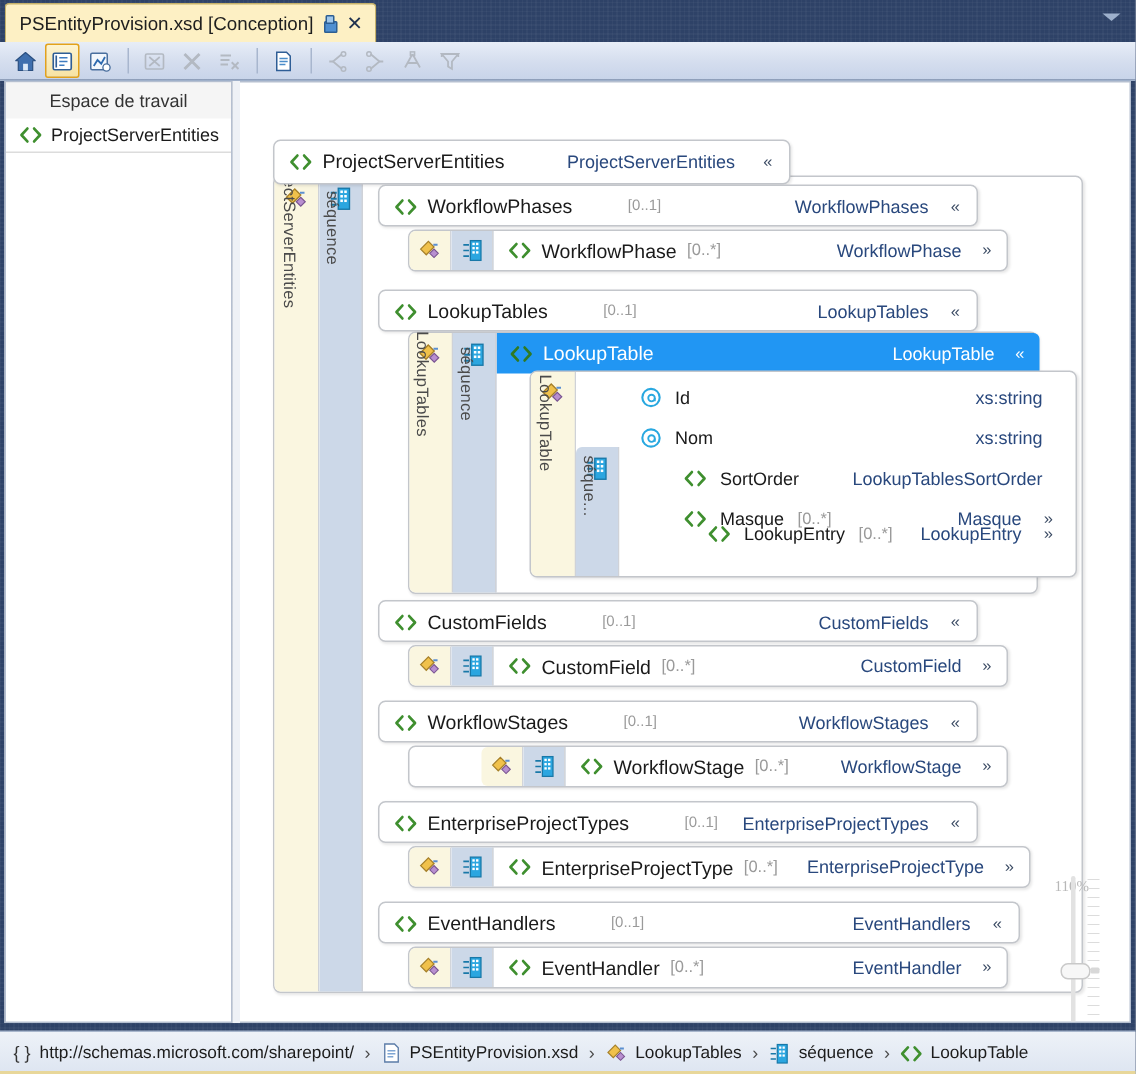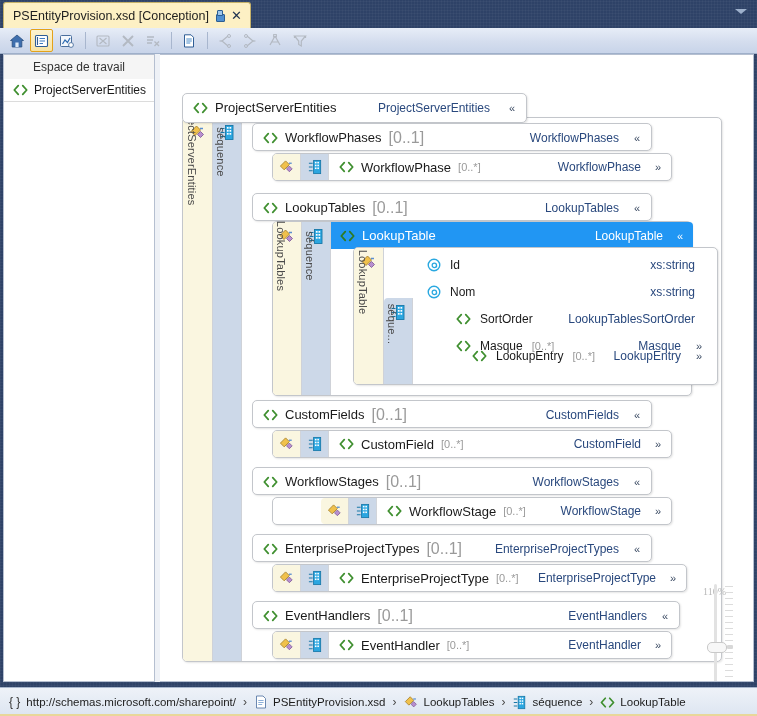--- a/index.html
+++ b/index.html
@@ -127,21 +127,21 @@
     box-shadow: 1px 1px 2px rgba(0,0,0,.10);
   }
   
   .grouphead {
     position:absolute; left:0; top:0; height:27px;
     display:flex; align-items:center; gap:7px;
     padding-left:10px; box-sizing:border-box;
     white-space:nowrap;
   }
   .gh-name { font-size:13px; color:#1a1a1a; }
-  .gh-card { font-size:16px; color:#9a9a9a; }
+  .gh-card { font-size:10px; color:#9a9a9a;margin-left:30px; }
   .gh-type { font-size:12px; color:#29487d; position:absolute; }
   .gh-chev { position:absolute; color:#3a4a63; font-size:11px; }
 
   
   .vstrip {
     position:absolute; width:29px; top:0; bottom:0;
     box-sizing:border-box;
     border-right:1px solid #cfd2d8;
   }
   .vstrip.yellow { background:#faf6e0; }

